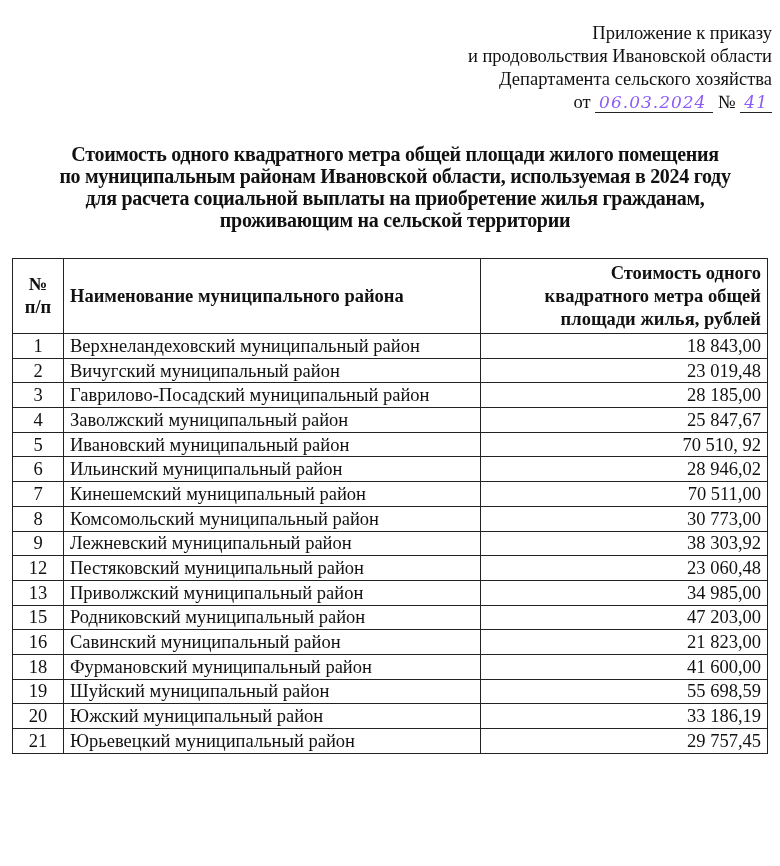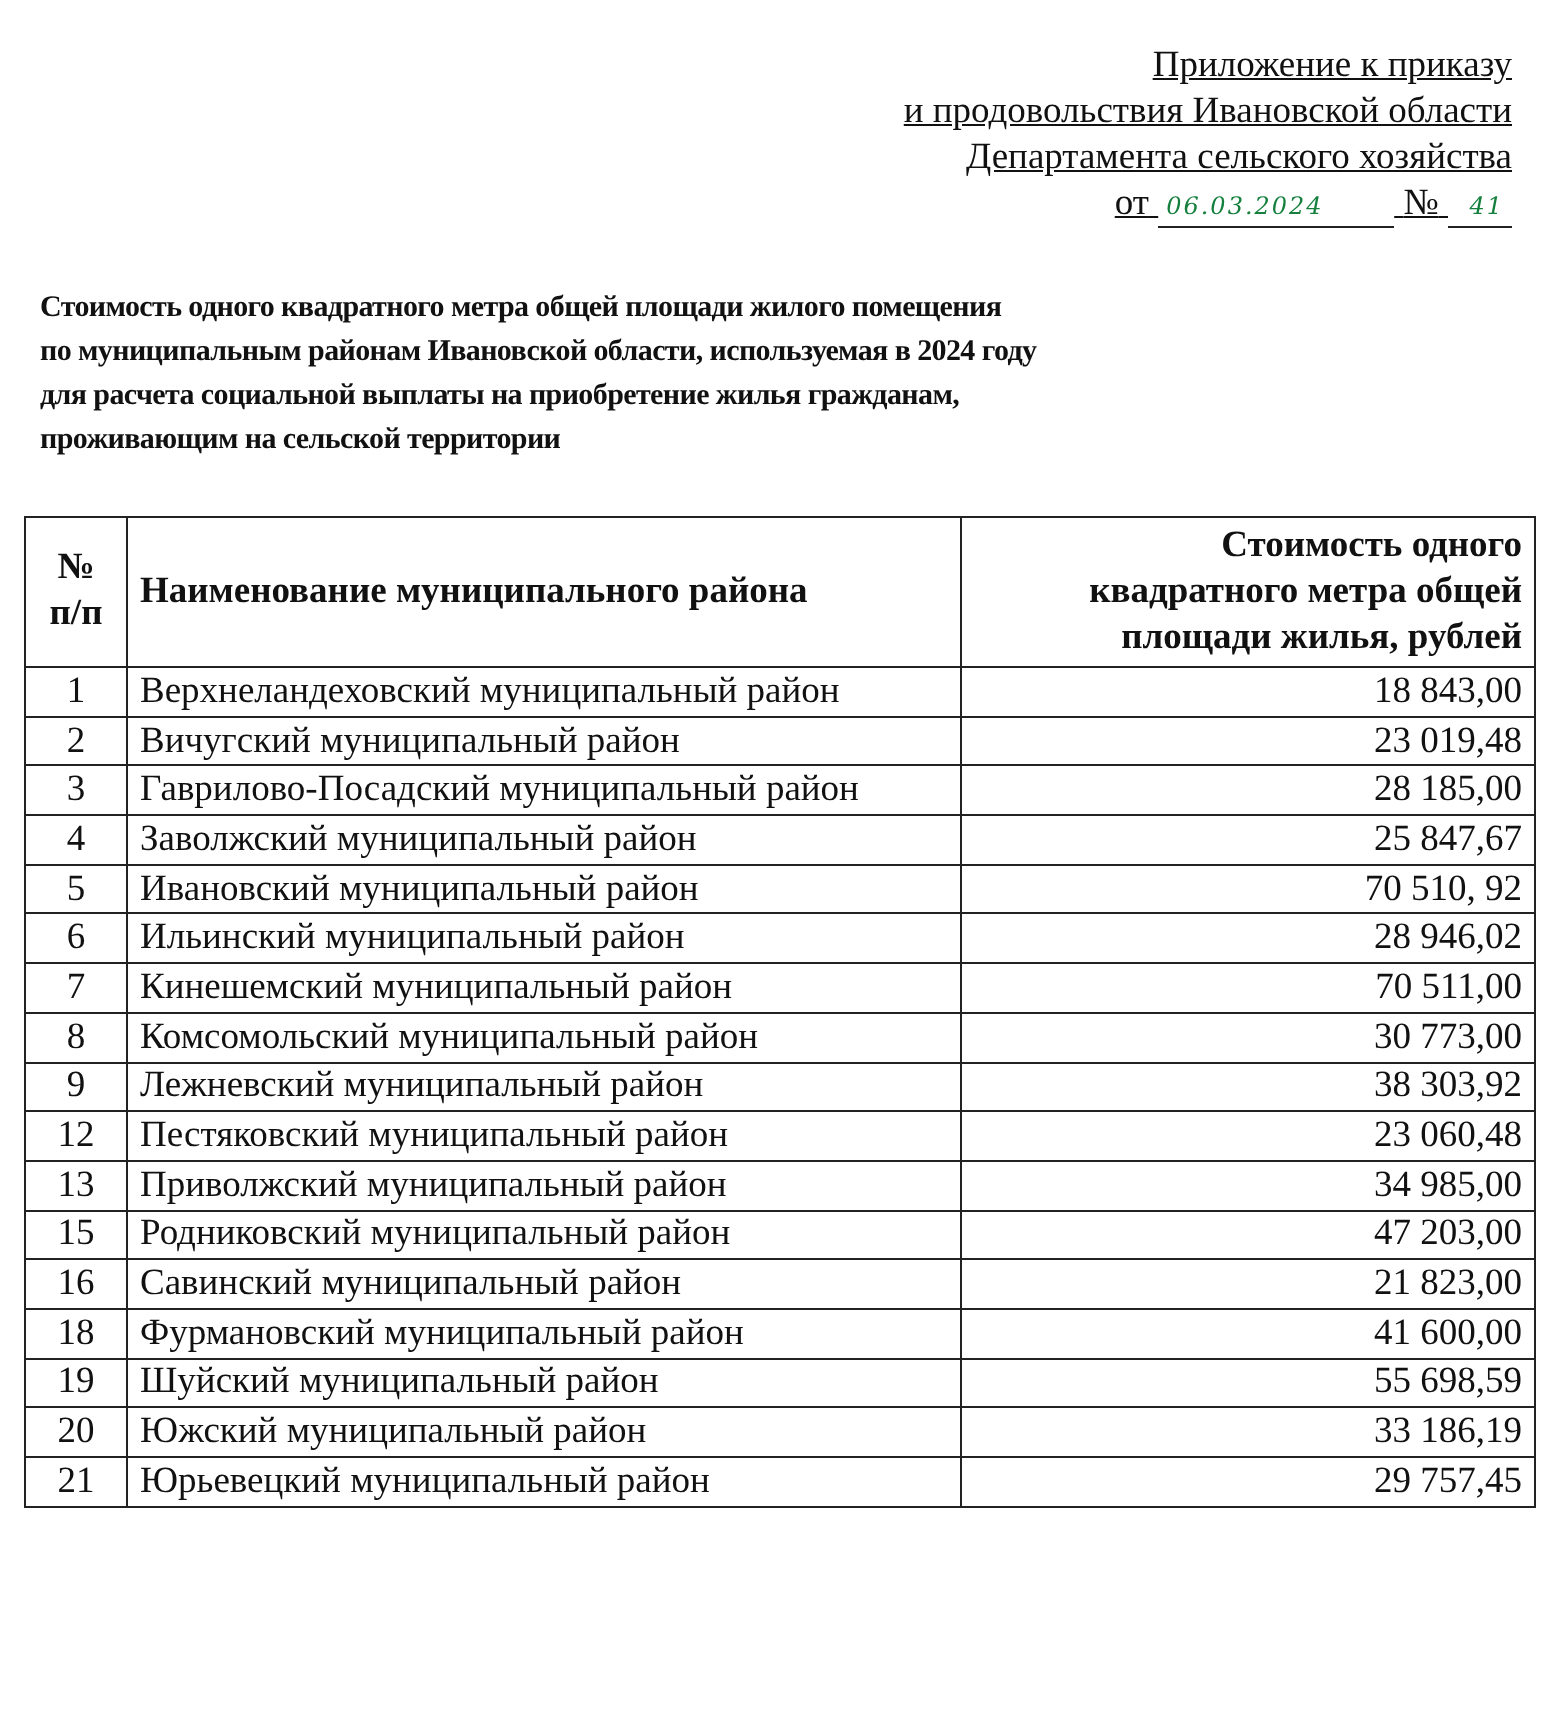--- a/index.html
+++ b/index.html
@@ -1,34 +1,34 @@
 <!DOCTYPE html>
 <html><head>
   <meta charset="utf-8">
   <style>
     html, body { margin: 0; padding: 0; background: #ffffff; }
     body {
       width: 780px; height: 866px; position: relative; overflow: hidden;
       font-family: "Liberation Serif", "DejaVu Serif", serif; color: #111;
     }
     .approval {
-      position: absolute; right: 24px; top: 22px; text-align: right;
-      font-size: 18.5px; line-height: 23px; text-decoration: underline;
+      position: absolute; right: 8px; top: 22px; text-align: right;
+      font-size: 18.5px; line-height: 23px;
     }
     .approval .line { display: block; white-space: nowrap; }
     .hand {
       display: inline-block; font-style: italic; font-family: "DejaVu Serif", serif;
-      font-size: 12px; border-bottom: 1px solid #222; padding: 0 4px; letter-spacing: 1px;
-      color: #15803d; line-height: 20px;
+      font-size: 17px; border-bottom: 1px solid #222; padding: 0 4px; letter-spacing: 1px;
+      color: #8b5cf6; line-height: 20px;
     }
     .hand.date { min-width: 110px; text-align: left; }
     .hand.num { min-width: 24px; }
     .title {
       position: absolute; left: 20px; right: 10px; top: 143px;
-      font-weight: bold; font-size: 15px; line-height: 22px;
+      text-align: center; font-weight: bold; font-size: 20px; line-height: 22px;
       letter-spacing: -0.3px;
     }
     .title .line { display: block; white-space: nowrap; }
     table.doc {
       position: absolute; left: 12px; top: 258px; width: 756px;
       border-collapse: collapse; font-size: 18.5px;
     }
     table.doc th, table.doc td {
       border: 1.3px solid #222; padding: 0 6px; vertical-align: middle;
     }

